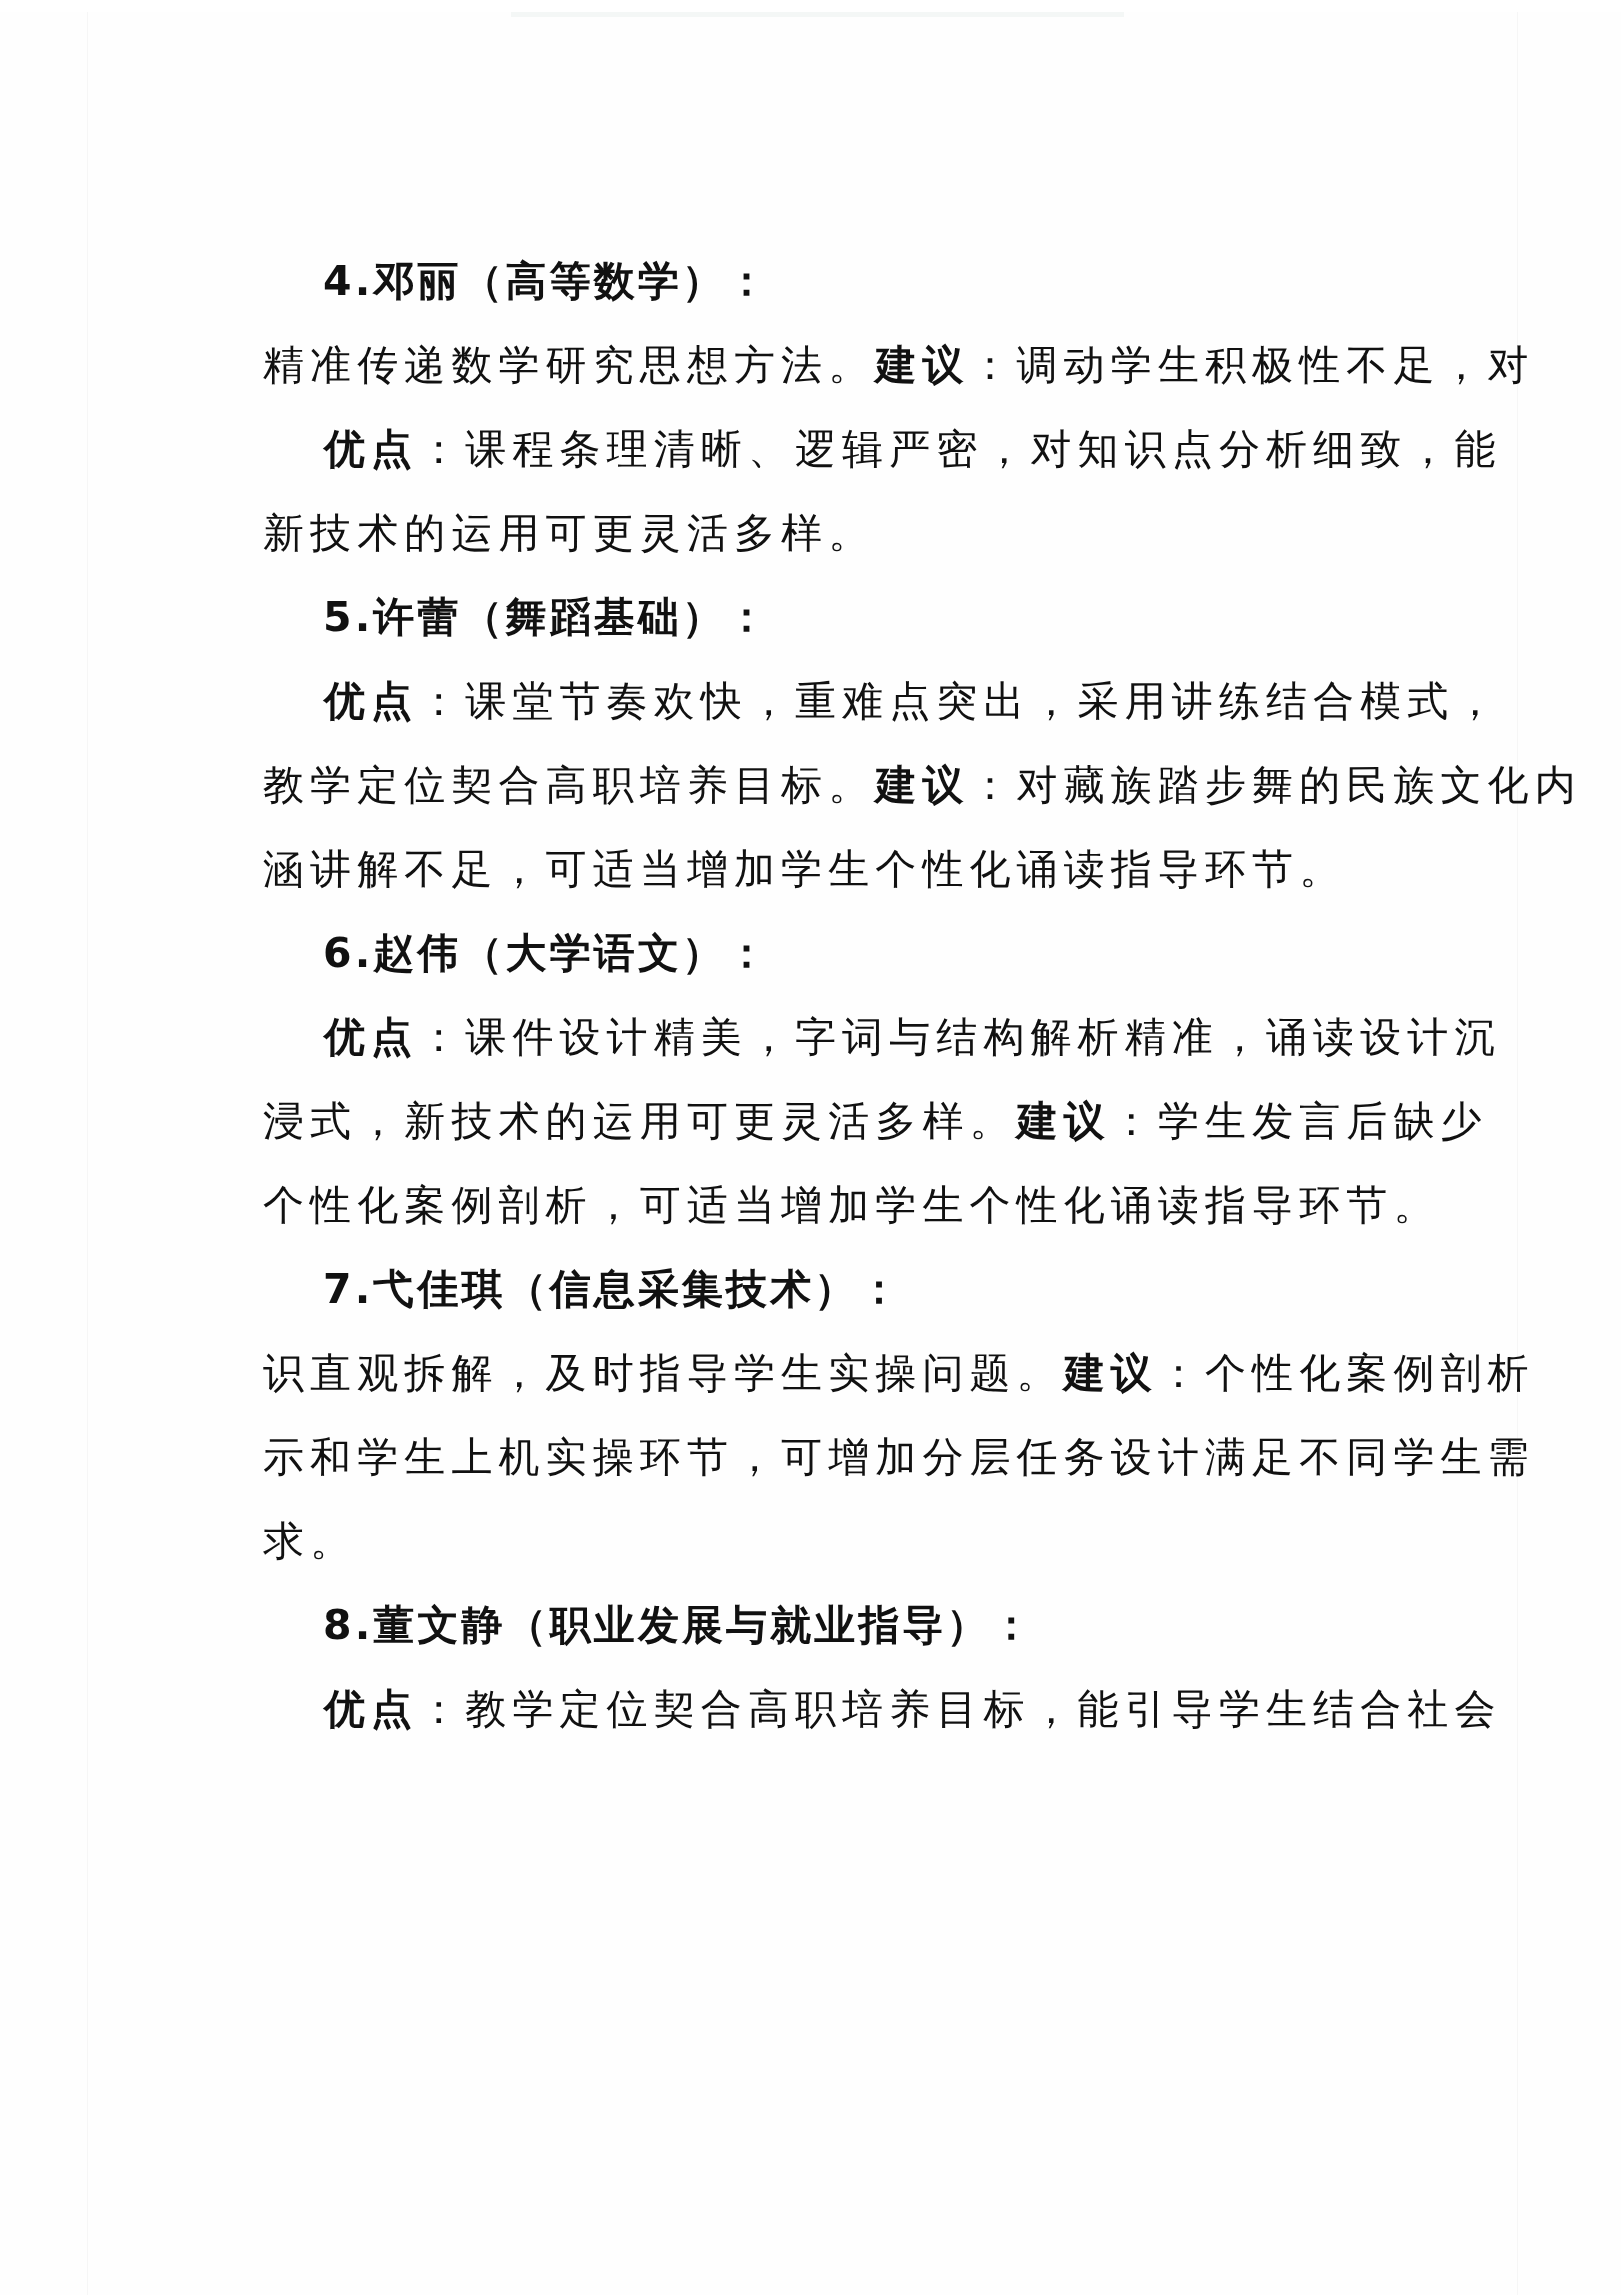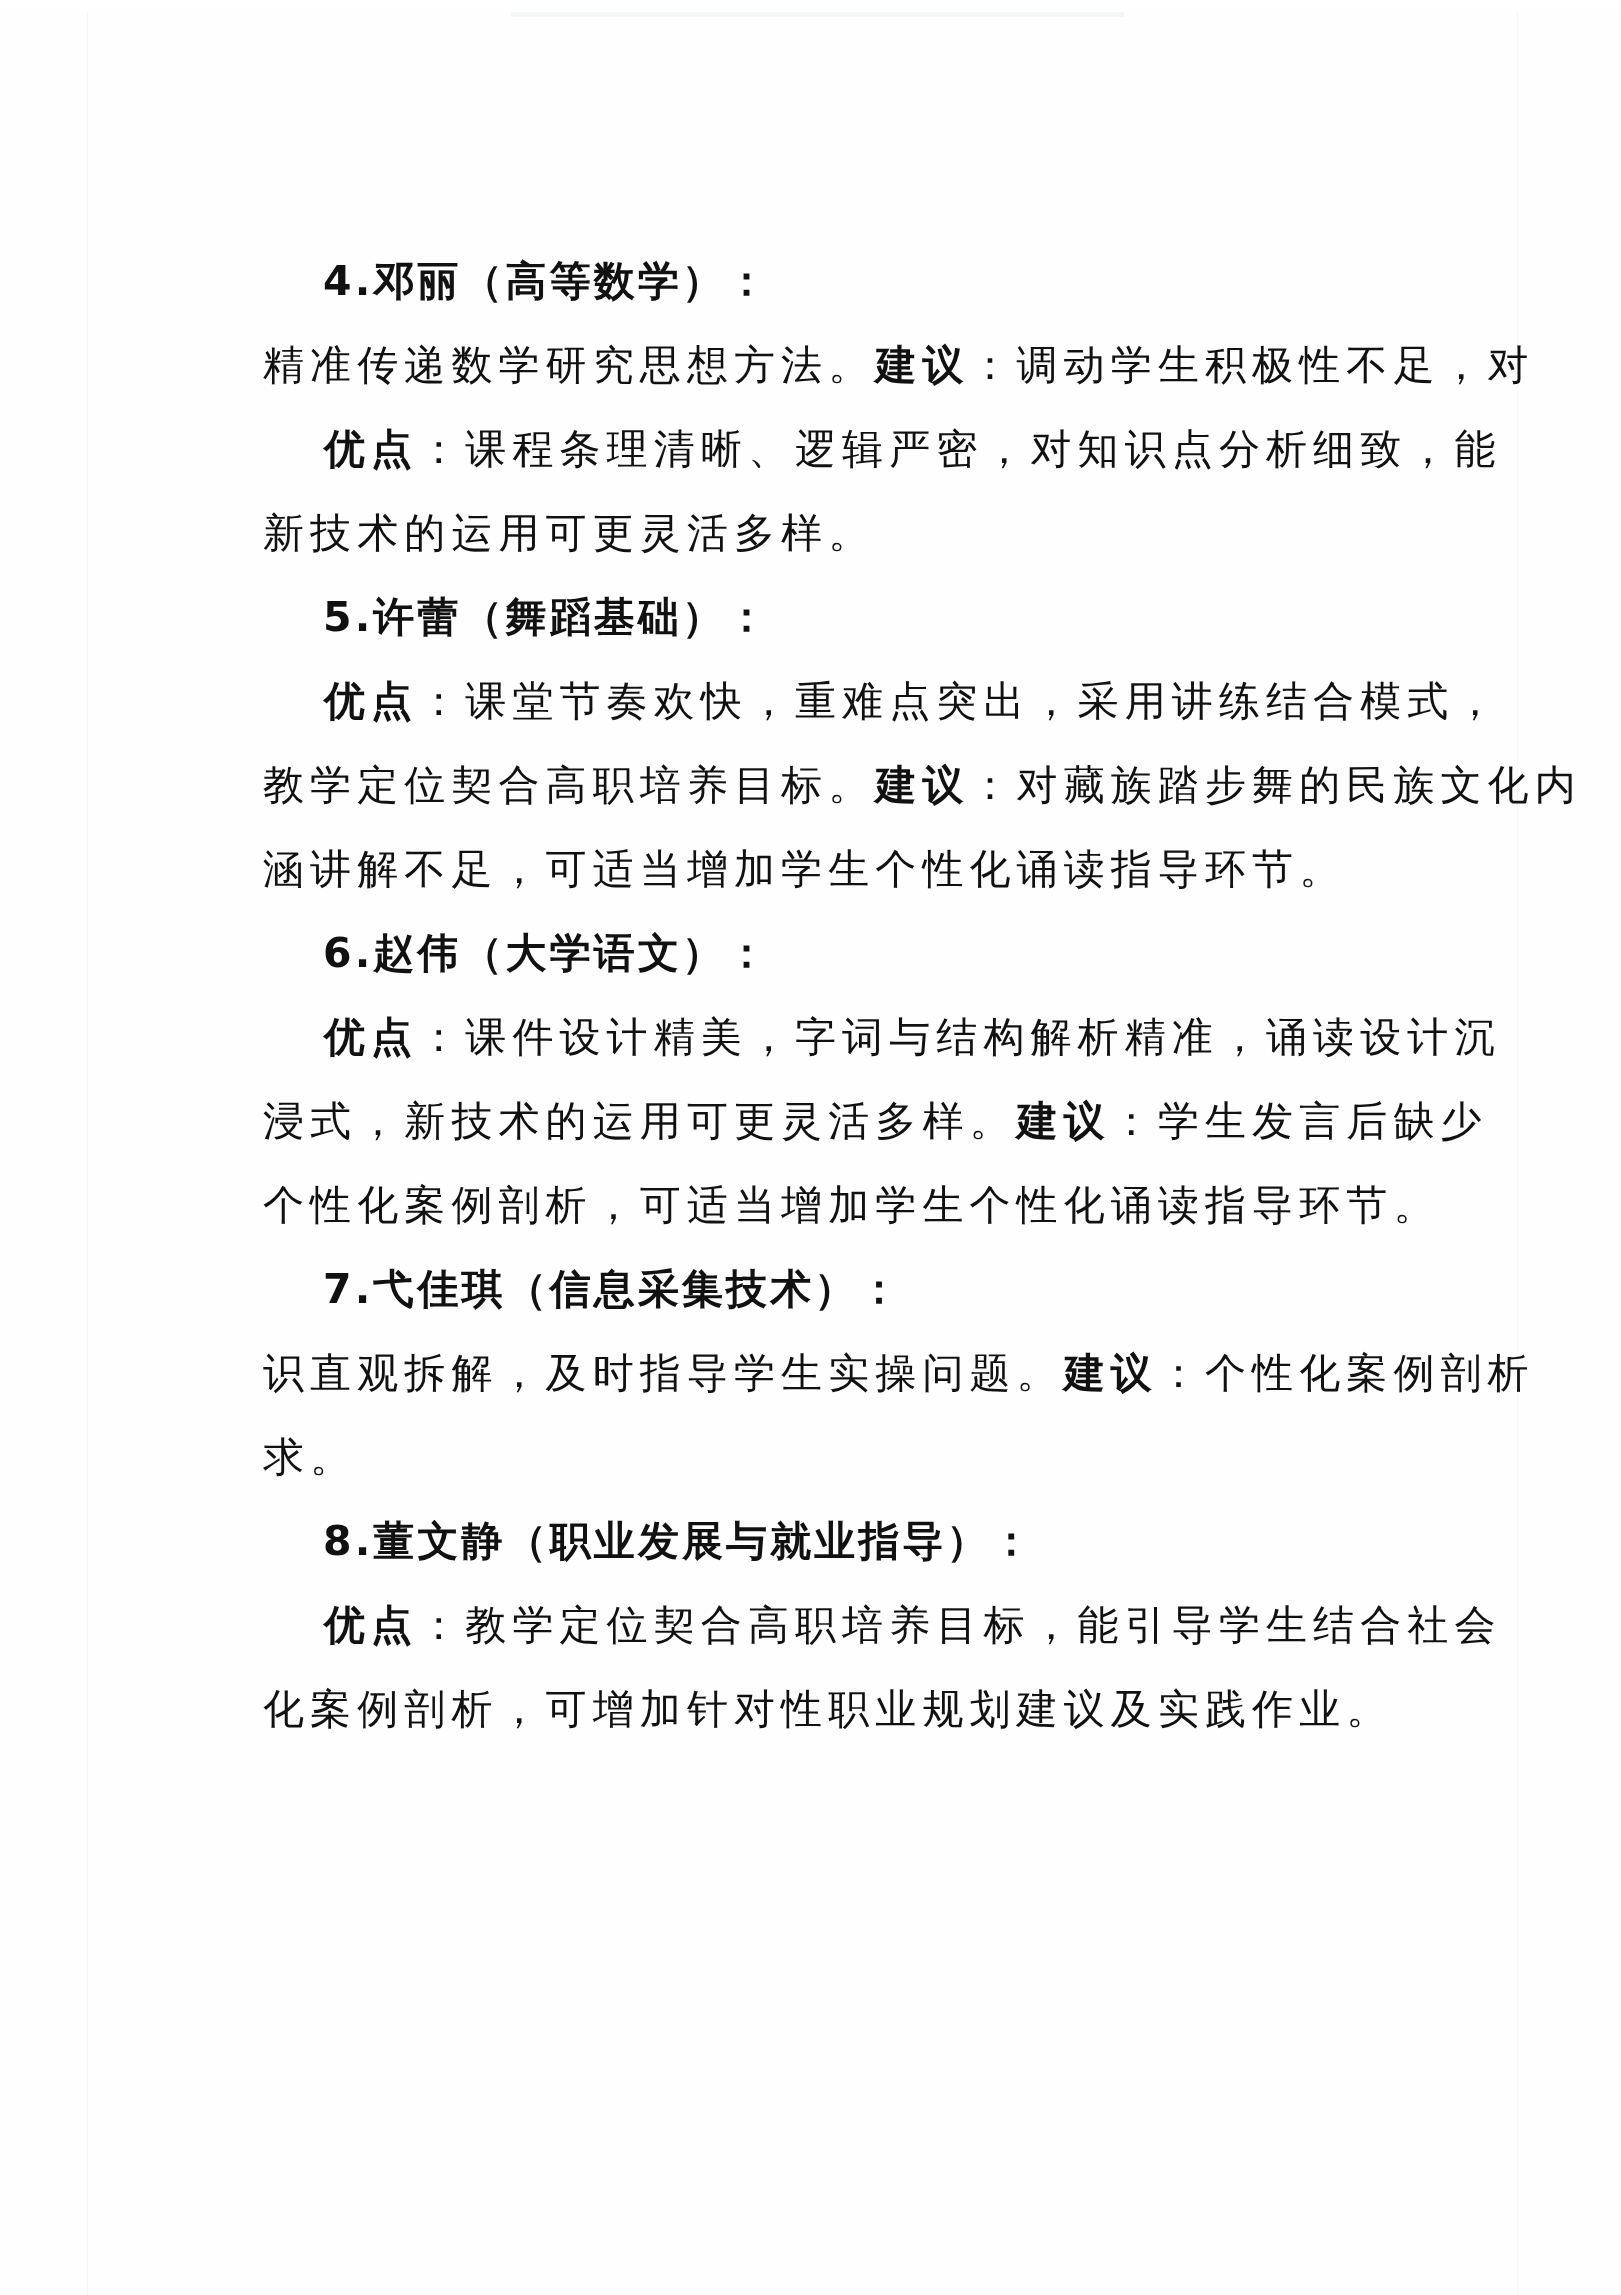--- a/index.html
+++ b/index.html
@@ -44,21 +44,21 @@
     <div class="line"><span>教学定位契合高职培养目标。</span><span class="label">建议</span><span>：对藏族踏步舞的民族文化内</span></div>
     <div class="line"><span>涵讲解不足，可适当增加学生个性化诵读指导环节。</span></div>
 
     <div class="line heading">6.赵伟（大学语文）：</div>
     <div class="line indent"><span class="label">优点</span><span>：课件设计精美，字词与结构解析精准，诵读设计沉</span></div>
     <div class="line"><span>浸式，新技术的运用可更灵活多样。</span><span class="label">建议</span><span>：学生发言后缺少</span></div>
     <div class="line"><span>个性化案例剖析，可适当增加学生个性化诵读指导环节。</span></div>
 
     <div class="line heading">7.弋佳琪（信息采集技术）：</div>
     <div class="line"><span>识直观拆解，及时指导学生实操问题。</span><span class="label">建议</span><span>：个性化案例剖析</span></div>
+    <div class="line"><span>示和学生上机实操环节，可增加分层任务设计满足不同学生需</span></div>
     <div class="line"><span>求。</span></div>
 
     <div class="line heading">8.董文静（职业发展与就业指导）：</div>
     <div class="line indent"><span class="label">优点</span><span>：教学定位契合高职培养目标，能引导学生结合社会</span></div>
-    <div class="line"><span>化案例剖析，可增加针对性职业规划建议及实践作业。</span></div>
 
   </div>
 </div>
 
 
 </body></html>

